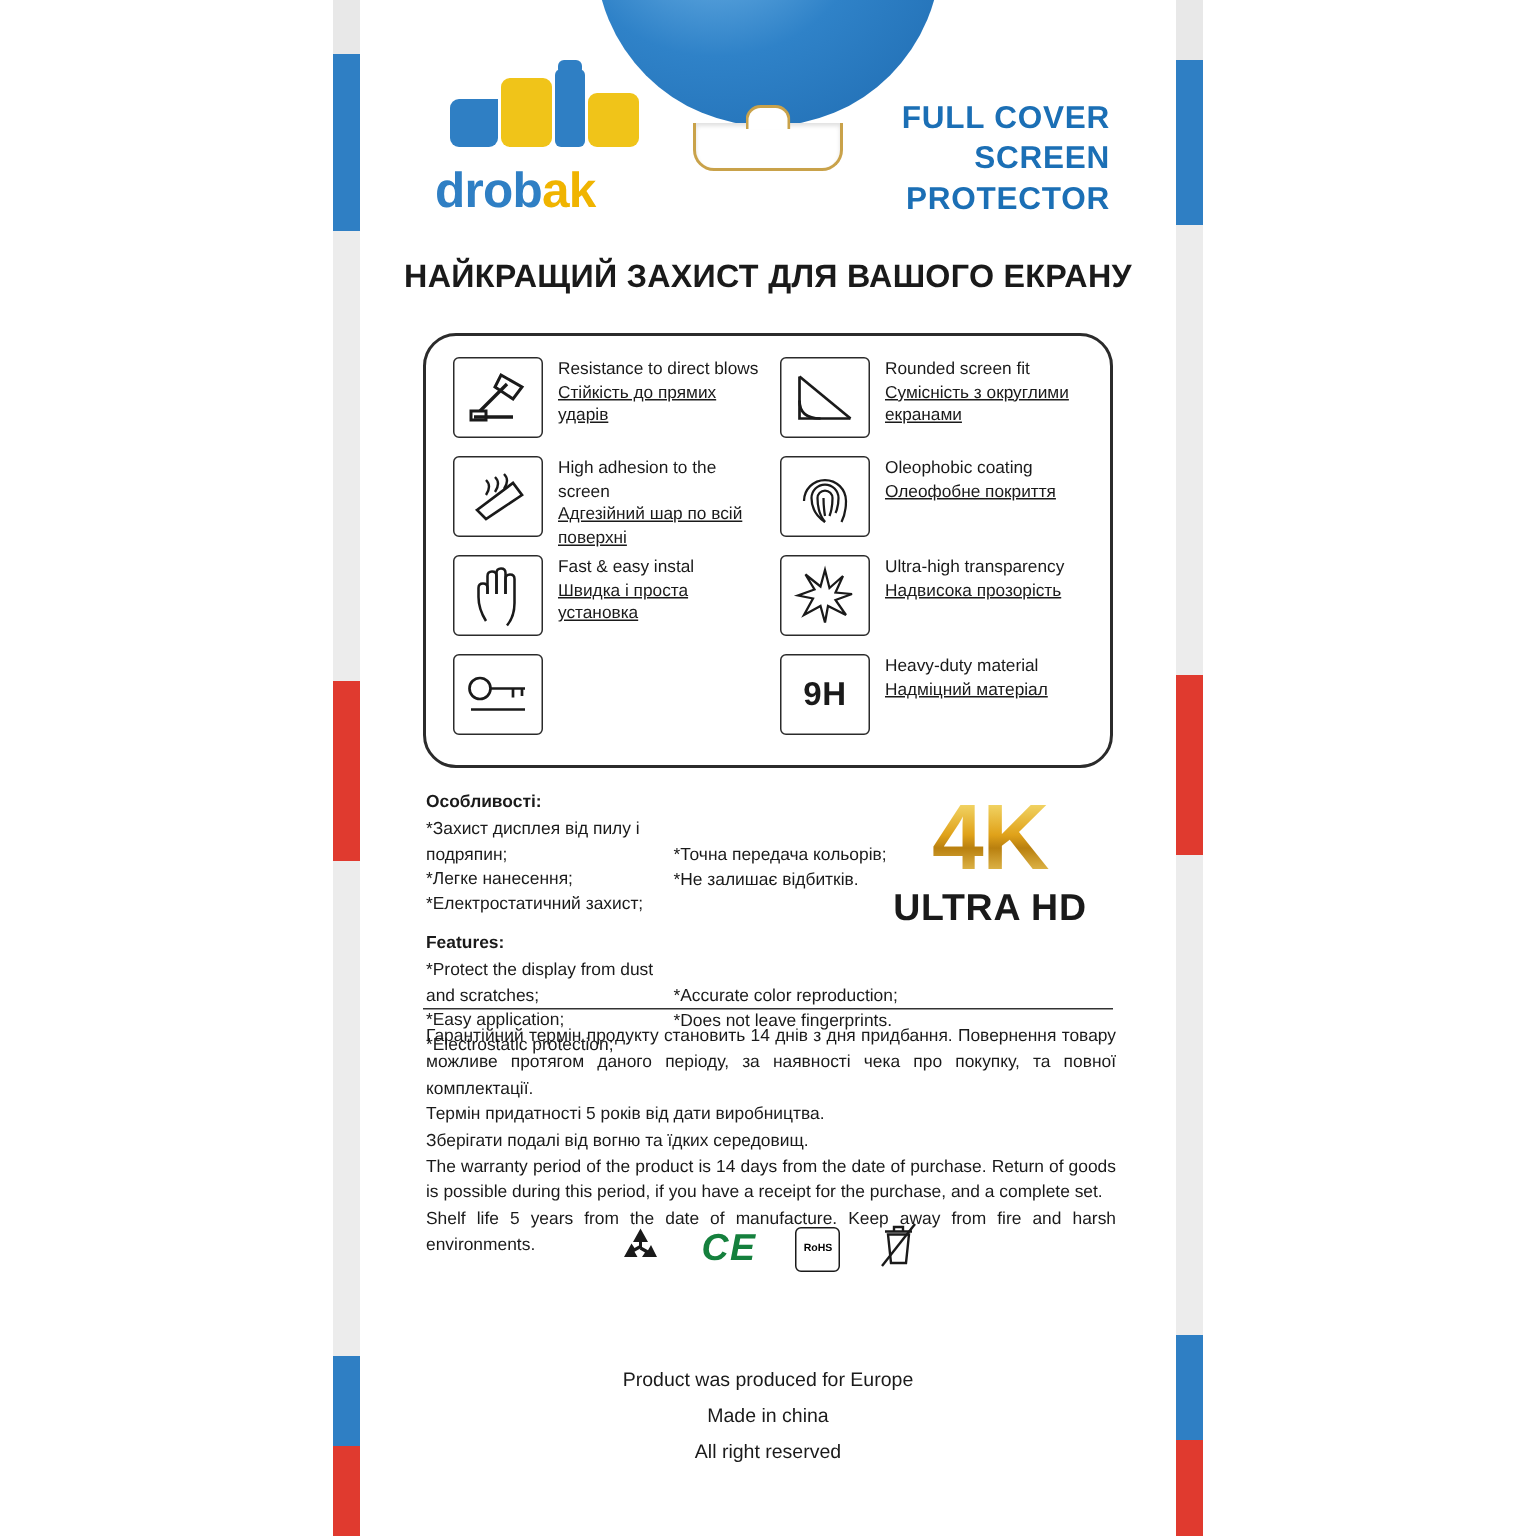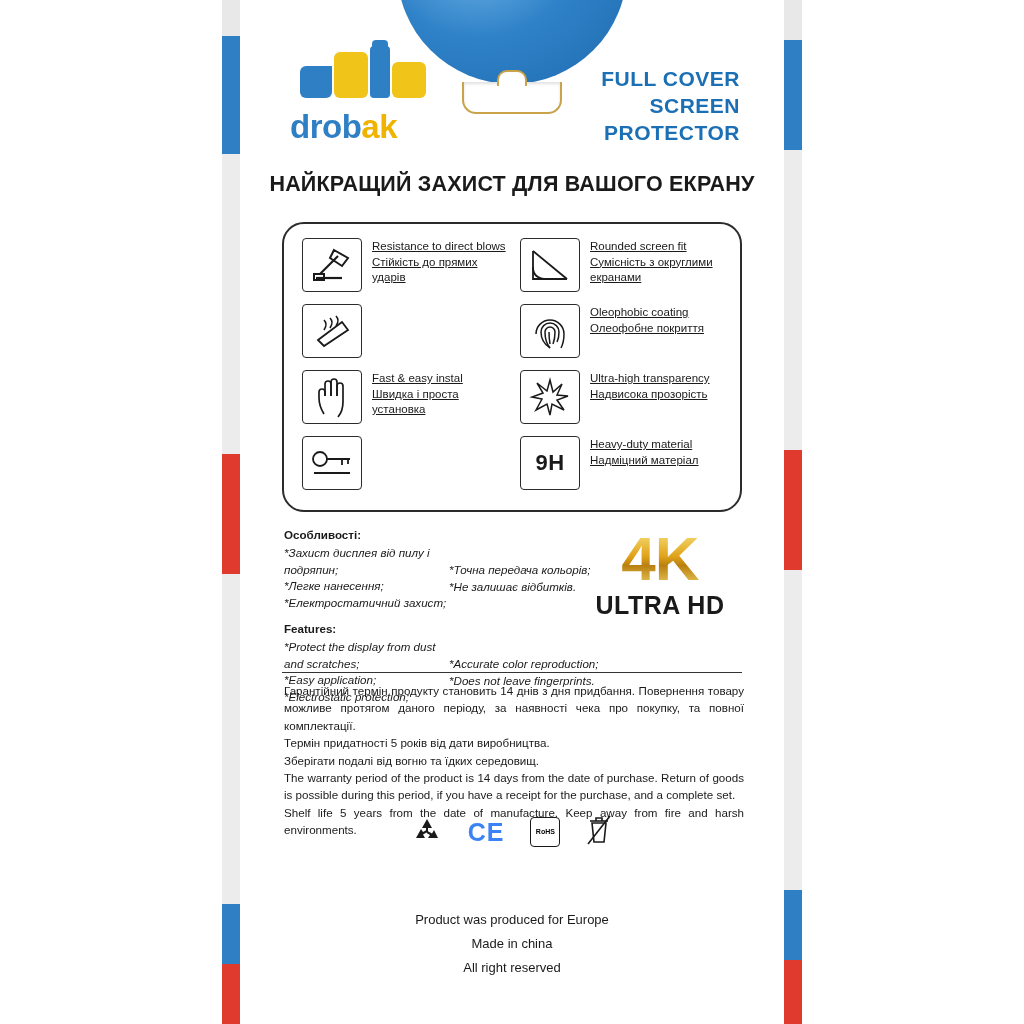--- a/index.html
+++ b/index.html
@@ -183,36 +183,36 @@
     color: #1a1a1a;
     letter-spacing: 0.5px;
   }
   .ftext {
     padding-left: 10px;
     padding-top: 3px;
     font-size: 11.5px;
     line-height: 1.35;
     color: #1a1a1a;
   }
-  .ftext .en { display: block; text-decoration: underline; }
+  .ftext .en { display: block; }
   .ftext .ua { display: block; text-decoration: underline; }
 
   
   .lists {
     position: absolute;
     left: 44px;
     top: 527px;
     width: 330px;
     font-size: 11.6px;
     color: #1a1a1a;
     line-height: 1.45;
   }
   .lists .title { font-weight: bold; margin-bottom: 1px; }
   .cols { display: flex; }
-  .cols .col { width: 50%; font-style: italic; }
+  .cols .col { width: 50%; }
   .gap { height: 9px; }
 
   
   .badge4k {
     position: absolute;
     right: 44px;
     top: 530px;
     width: 160px;
     text-align: center;
   }
@@ -259,21 +259,21 @@
   
   .symbols {
     position: absolute;
     left: 0; right: 0;
     top: 815px;
     display: flex;
     justify-content: center;
     align-items: center;
     gap: 26px;
   }
-  .sym { color: #3b82f6; }
+  .sym { color: #15803d; font-style: italic; }
   .sym.ce { font-size: 25px; font-weight: bold; letter-spacing: 1px; }
   .sym-box {
     width: 28px; height: 28px;
     border: 1.6px solid #1a1a1a;
     border-radius: 4px;
     display: flex; align-items: center; justify-content: center;
     font-size: 7px; font-weight: bold; text-align: center; line-height: 1.05;
   }
 
   
@@ -370,20 +370,24 @@
       </div>
 
       <div class="frow">
         <div class="fcell">
           <div class="ficon">
             <svg width="48" height="42" viewBox="0 0 48 42">
               <path d="M10 30 L34 12 L40 20 L16 36 Z" stroke="#1a1a1a" stroke-width="1.8" fill="none"></path>
               <path d="M14 14 q4 -6 0 -10 M20 12 q4 -6 0 -10 M26 10 q4 -6 0 -10" stroke="#1a1a1a" stroke-width="1.6" fill="none" transform="translate(2,6)"></path>
             </svg>
           </div>
+          <div class="ftext">
+            <span class="en">High adhesion to the screen</span>
+            <span class="ua">Адгезійний шар по всій поверхні</span>
+          </div>
         </div>
         <div class="fcell">
           <div class="ficon">
             <svg width="44" height="42" viewBox="0 0 44 42">
               <g stroke="#1a1a1a" stroke-width="1.5" fill="none">
                 <path d="M22 38 q-9 -6 -9 -16 a9 9 0 0 1 18 0 q0 6 -2 10"></path>
                 <path d="M22 38 q-5 -6 -5 -16 a5 5 0 0 1 10 0 q0 7 -2 12"></path>
                 <path d="M22 34 q-1 -6 -1 -12"></path>
                 <path d="M8 24 a14 14 0 0 1 28 0 q0 8 -3 14"></path>
               </g>

